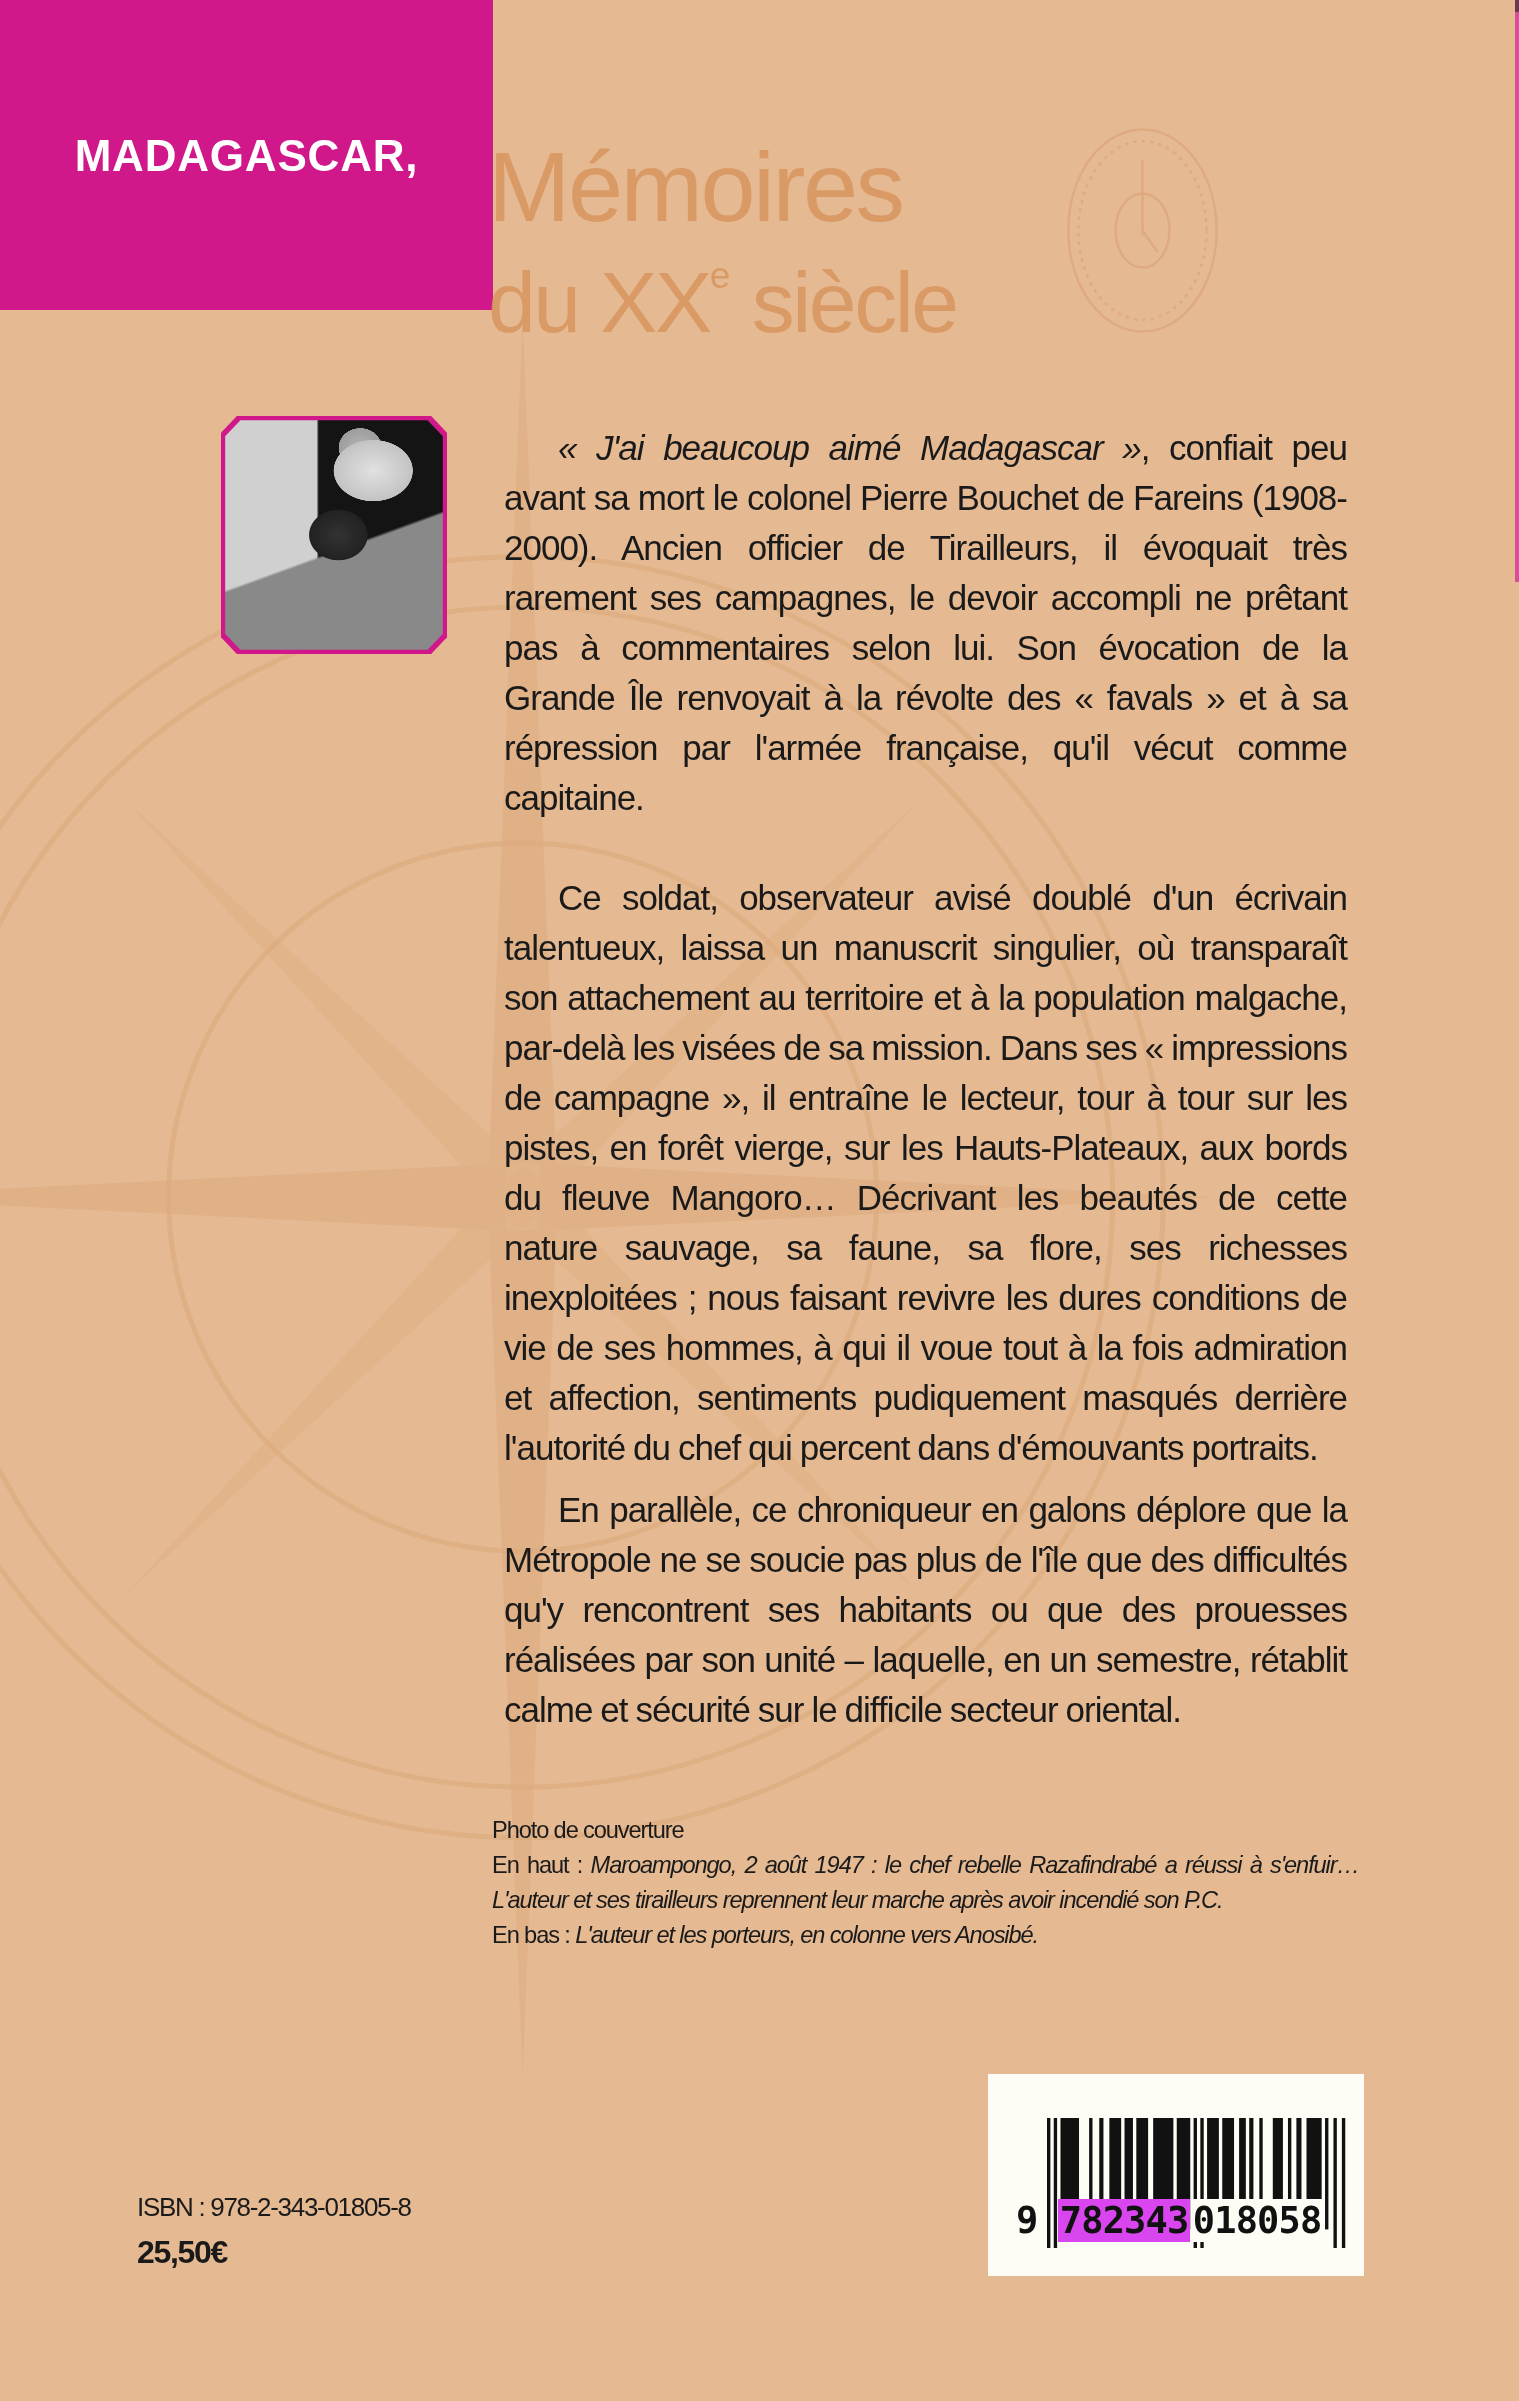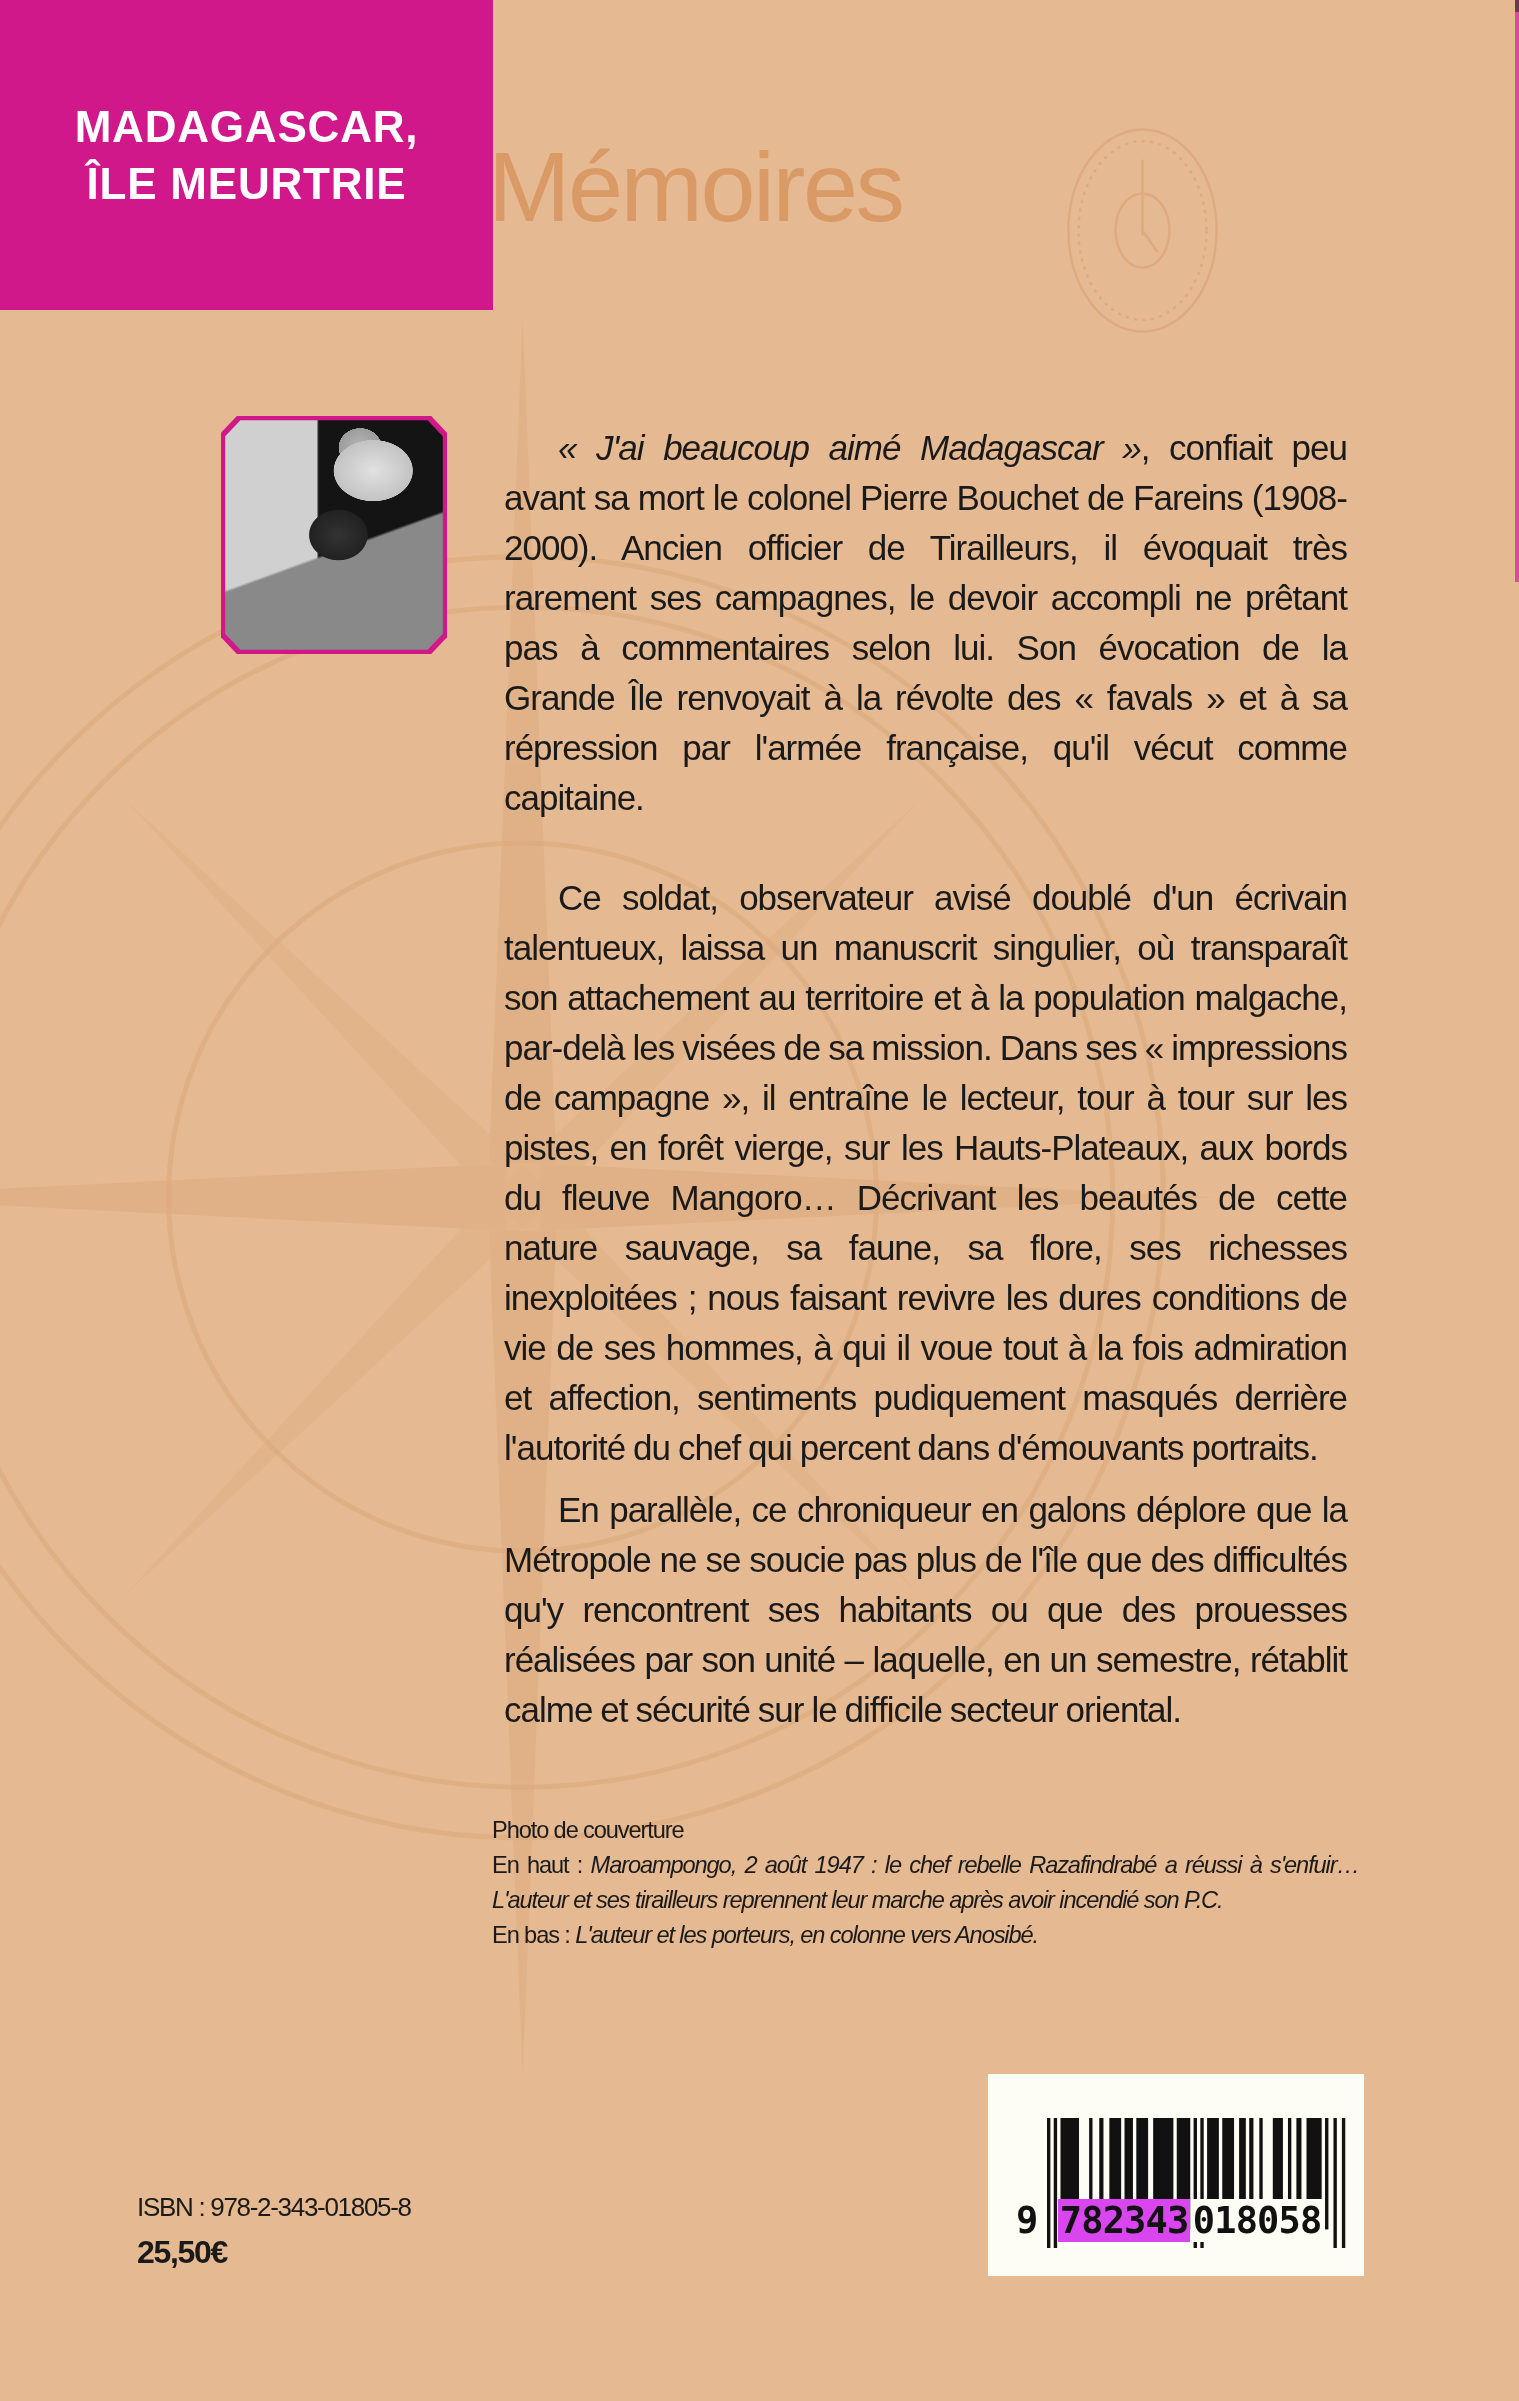--- a/index.html
+++ b/index.html
@@ -87,28 +87,28 @@
     <polygon points="1440,1420 640,1380 640,1460"></polygon>
     <polygon points="150,950 640,1400 600,1440" opacity="0.7"></polygon>
     <polygon points="1090,1890 600,1440 640,1400" opacity="0.7"></polygon>
     <polygon points="1090,950 600,1400 640,1440" opacity="0.7"></polygon>
     <polygon points="150,1890 640,1440 600,1400" opacity="0.7"></polygon>
   </g>
 </svg>
 
 <div class="title-box">
   <span class="line">MADAGASCAR,</span>
-  <span class="line">ÎLE MEURTRIE</span>
 </div>
 
 <div class="edge-strip-top"></div>
 <div class="edge-strip"></div>
 
 <div class="series">
   <span>Mémoires</span>
+  <span class="l2"><span>du XX</span><sup>e</sup><span> siècle</span></span>
 </div>
 
 <svg class="emblem" viewBox="0 0 184 248">
   <g fill="none" stroke="#DDA57A" stroke-width="3" opacity="0.7">
     <ellipse cx="92" cy="124" rx="88" ry="120"></ellipse>
     <ellipse cx="92" cy="124" rx="76" ry="106" stroke-dasharray="4 6"></ellipse>
     <ellipse cx="92" cy="124" rx="32" ry="44"></ellipse>
     <line x1="92" y1="40" x2="92" y2="130"></line>
     <line x1="92" y1="124" x2="110" y2="150"></line>
   </g>

